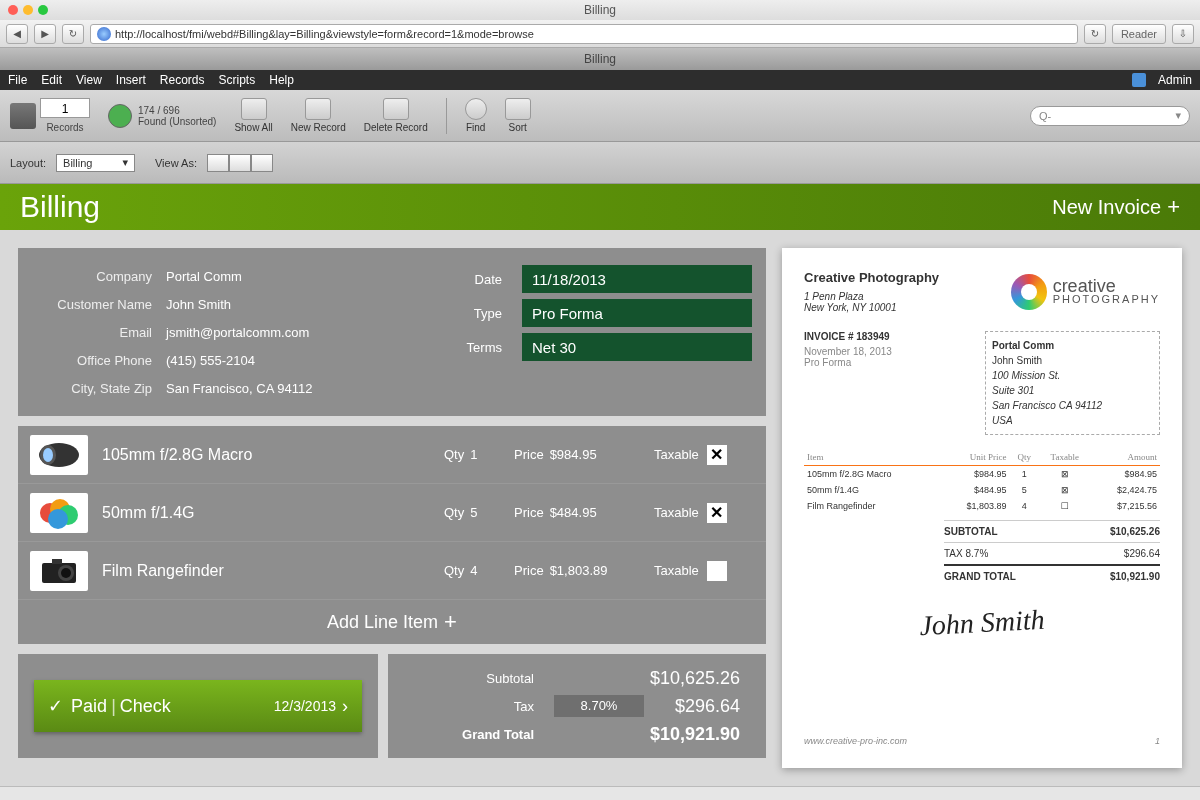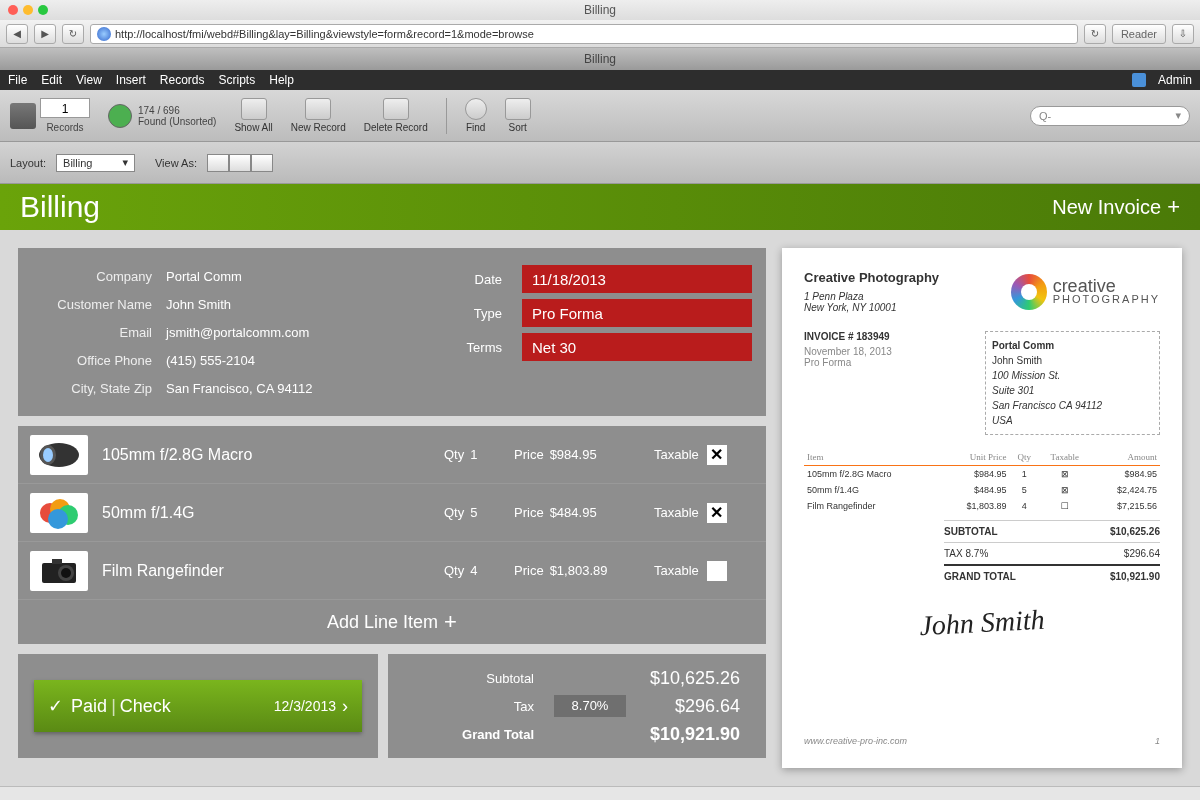--- a/index.html
+++ b/index.html
@@ -54,21 +54,21 @@
 
 
 .custpanel{background:#8e8e8e;padding:14px;display:flex;gap:20px;color:#fff;}
 .custleft{flex:1;}
 .custrow{display:flex;align-items:center;height:28px;font-size:13px;}
 .custlbl{width:120px;text-align:right;margin-right:14px;color:#eee;}
 .custval{color:#fff;}
 .custright{width:300px;}
 .cfield{display:flex;align-items:center;height:34px;gap:20px;}
 .cfield .lbl{width:50px;text-align:right;font-size:13px;}
-.cfield .inp{flex:1;background:#b91c1c;height:28px;display:flex;align-items:center;padding:0 10px;font-size:15px;}
+.cfield .inp{flex:1;background:#14532d;height:28px;display:flex;align-items:center;padding:0 10px;font-size:15px;}
 
 
 .linepanel{background:#8e8e8e;display:flex;flex-direction:column;}
 .lineitem{display:flex;align-items:center;height:58px;padding:0 12px;color:#fff;border-bottom:1px solid #999;}
 .thumb{width:58px;height:40px;background:#fff;border-radius:2px;margin-right:14px;display:flex;align-items:center;justify-content:center;overflow:hidden;}
 .prodname{flex:1;font-size:16px;}
 .qtyblk{width:70px;font-size:13px;display:flex;gap:6px;}
 .priceblk{width:140px;font-size:13px;display:flex;gap:6px;}
 .taxblk{width:100px;font-size:13px;display:flex;align-items:center;gap:8px;}
 .chk{width:20px;height:20px;background:#fff;color:#000;display:flex;align-items:center;justify-content:center;font-weight:bold;font-size:16px;}
@@ -77,21 +77,21 @@
 
 .bottomrow{display:flex;gap:10px;}
 .paidpanel{flex:0 0 360px;background:#8e8e8e;padding:16px;display:flex;align-items:center;}
 .paidbar{flex:1;height:52px;background:linear-gradient(#7ab51d,#5a8a14);color:#fff;display:flex;align-items:center;padding:0 14px;font-size:18px;box-shadow:0 2px 4px rgba(0,0,0,0.3);}
 .paidbar .chev{font-size:18px;margin-left:6px;}
 .paidbar .check{margin-right:8px;}
 .paidbar .date{margin-left:auto;font-size:14px;}
 .totpanel{flex:1;background:#8e8e8e;padding:10px 26px;color:#fff;}
 .totrow{display:flex;height:28px;align-items:center;}
 .totrow .l{width:120px;text-align:right;margin-right:20px;font-size:13px;}
-.totrow .m{width:72px;text-align:center;background:#6f6f6f;height:22px;line-height:22px;font-size:13px;}
+.totrow .m{width:90px;text-align:center;background:#6f6f6f;height:22px;line-height:22px;font-size:13px;}
 .totrow .r{flex:1;text-align:right;font-size:18px;}
 .totrow.grand .l,.totrow.grand .r{font-weight:bold;}
 
 
 .invoice{background:#fff;height:100%;padding:22px;box-shadow:0 2px 8px rgba(0,0,0,0.3);font-size:10px;color:#333;display:flex;flex-direction:column;}
 .invhdr{display:flex;justify-content:space-between;}
 .invhdr .co{font-weight:bold;font-size:13px;margin-bottom:6px;}
 .invlogo{display:flex;align-items:center;gap:6px;}
 .aperture{width:36px;height:36px;border-radius:50%;background:conic-gradient(#e74c3c,#f39c12,#f1c40f,#2ecc71,#3498db,#9b59b6,#e74c3c);position:relative;}
 .aperture::after{content:"";position:absolute;inset:10px;background:#fff;border-radius:50%;}

